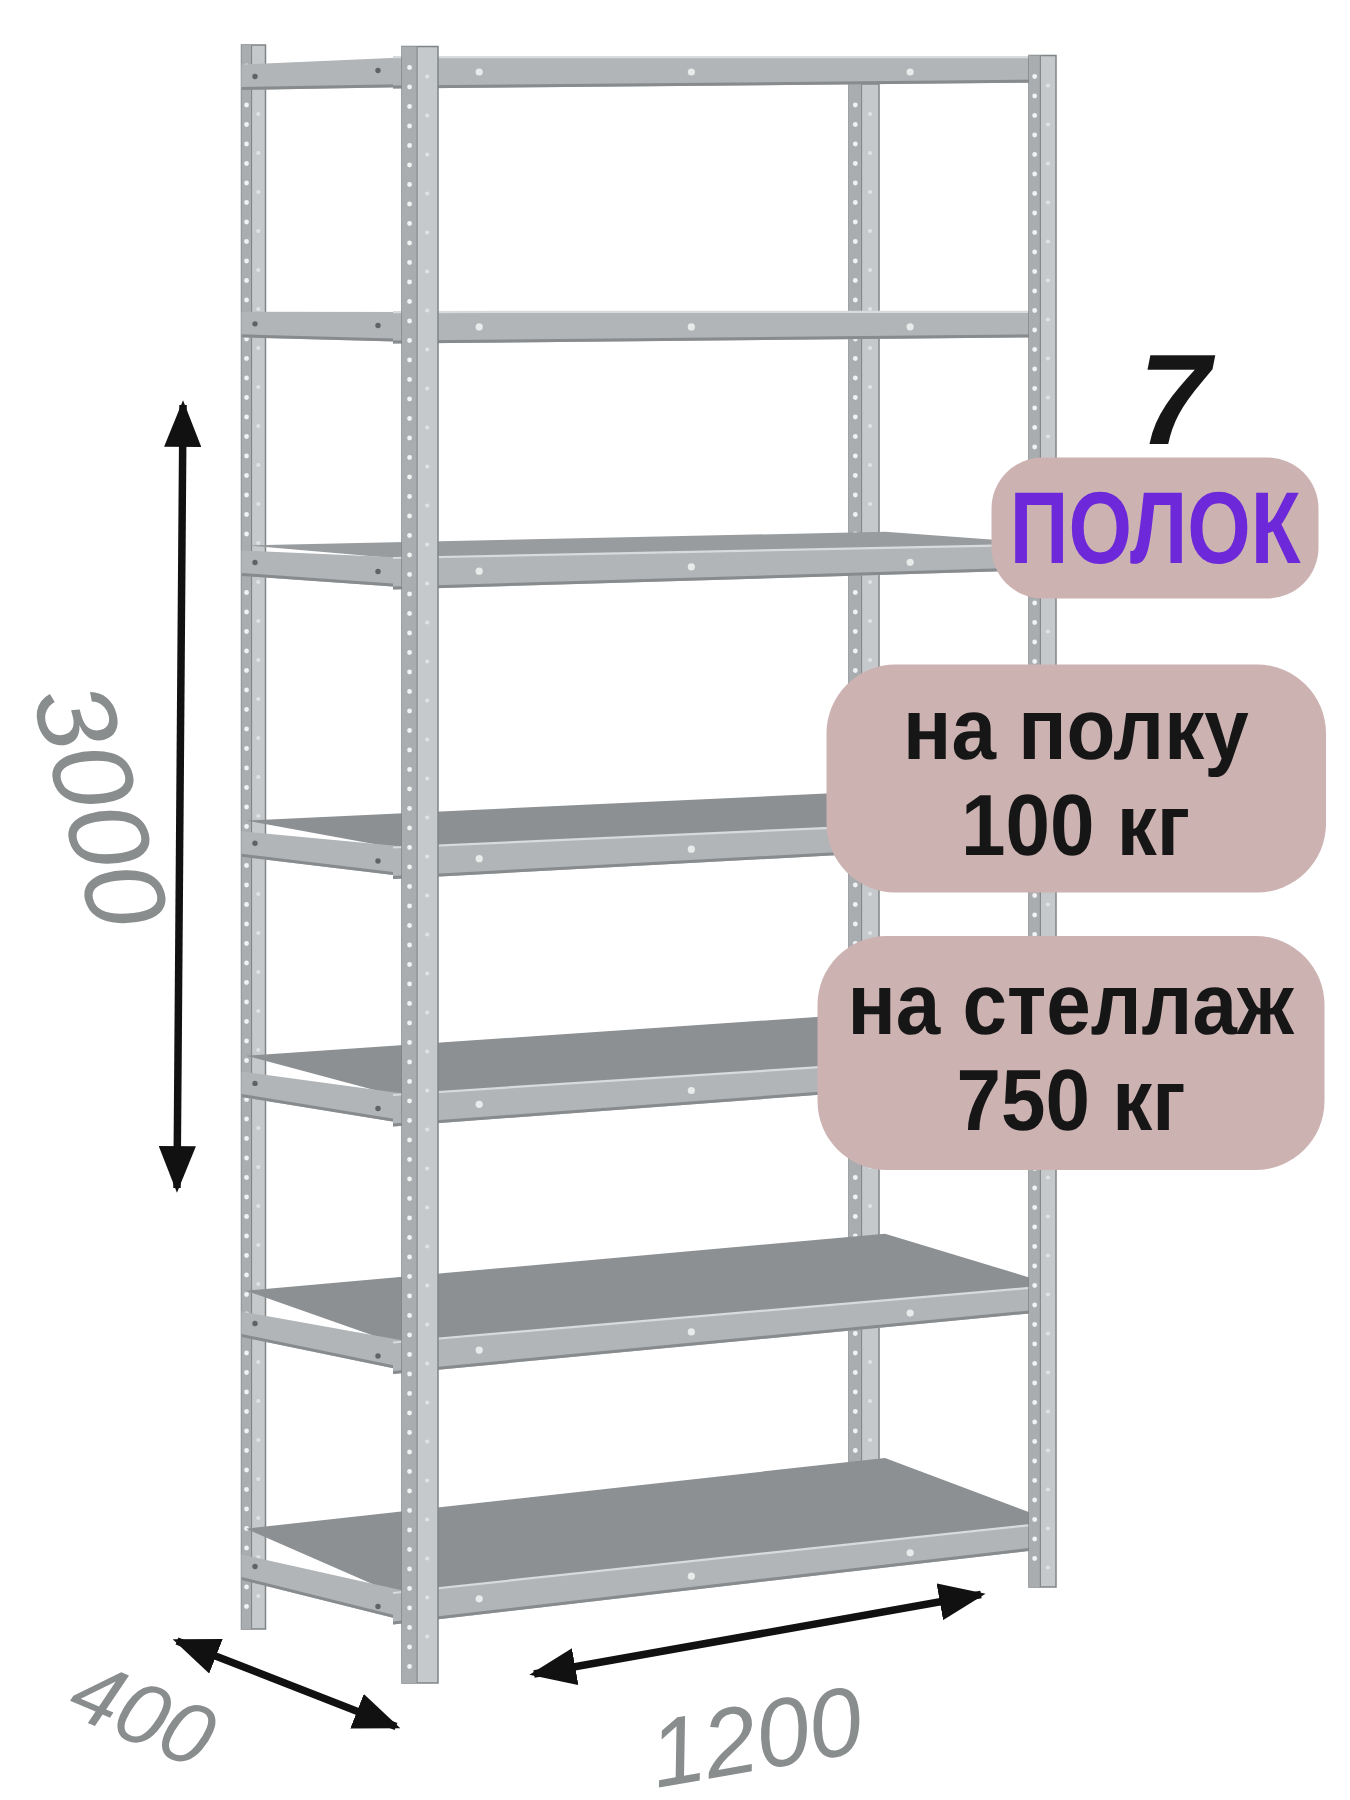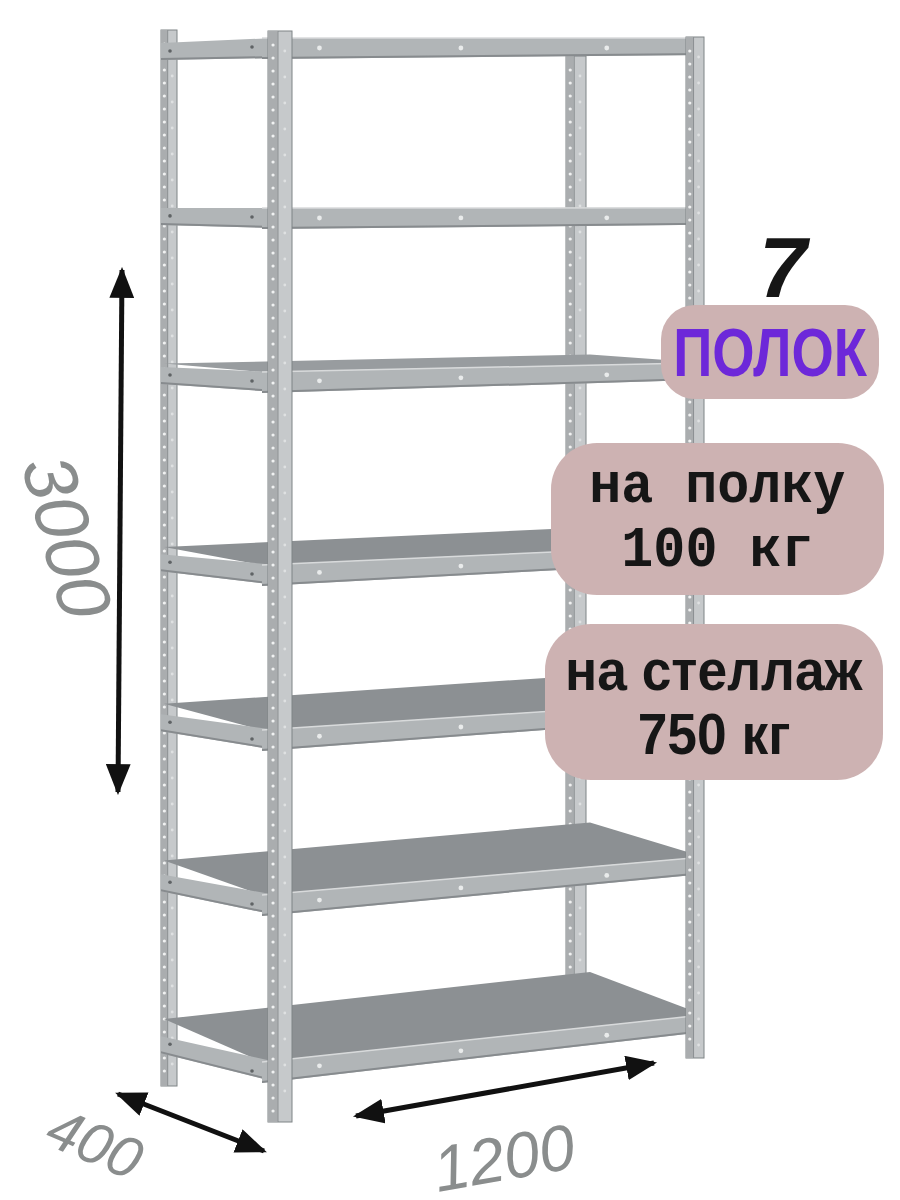--- a/index.html
+++ b/index.html
@@ -21,21 +21,21 @@
   .seven{
     position:absolute;left:724px;top:220px;width:118px;
     text-align:center;font-size:86px;font-weight:bold;font-style:italic;line-height:1.1;
   }
   .badge{
     position:absolute;display:flex;flex-direction:column;justify-content:center;align-items:center;
     text-align:center;font-weight:bold;
   }
   .b1{left:661px;top:305px;width:218px;height:94px;border-radius:34px;}
   .b1 span{font-size:68px;transform:scaleX(0.80);white-space:nowrap;}
-  .b2{left:551px;top:443px;width:333px;height:152px;border-radius:46px;font-family:Liberation Mono, monospace;}
+  .b2{left:551px;top:443px;width:333px;height:152px;border-radius:46px;}
   .b3{left:545px;top:624px;width:338px;height:156px;border-radius:46px;}
   .bl{font-size:58px;line-height:64px;transform:scaleX(0.92);white-space:nowrap;}
 </style>
 </head>
 <body>
 
 <div class="stage">
 
   <svg width="900" height="1200" viewBox="0 0 900 1200">
     <defs>

